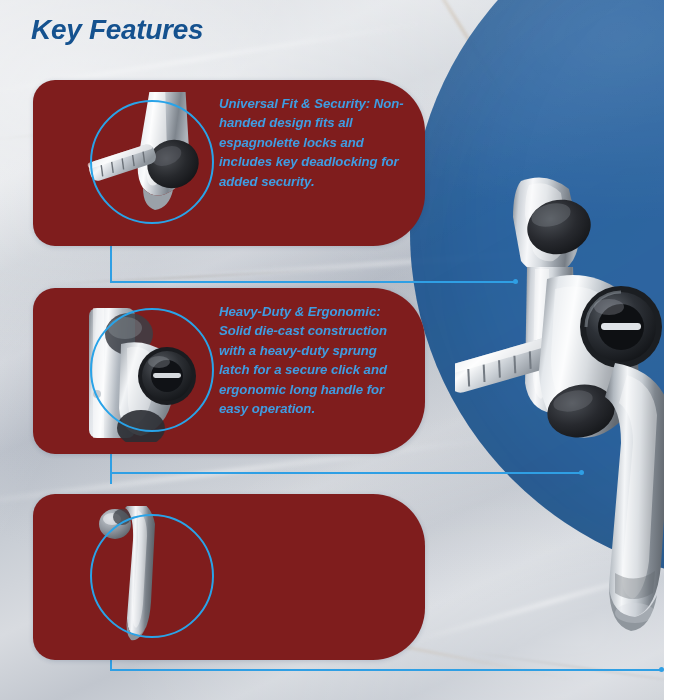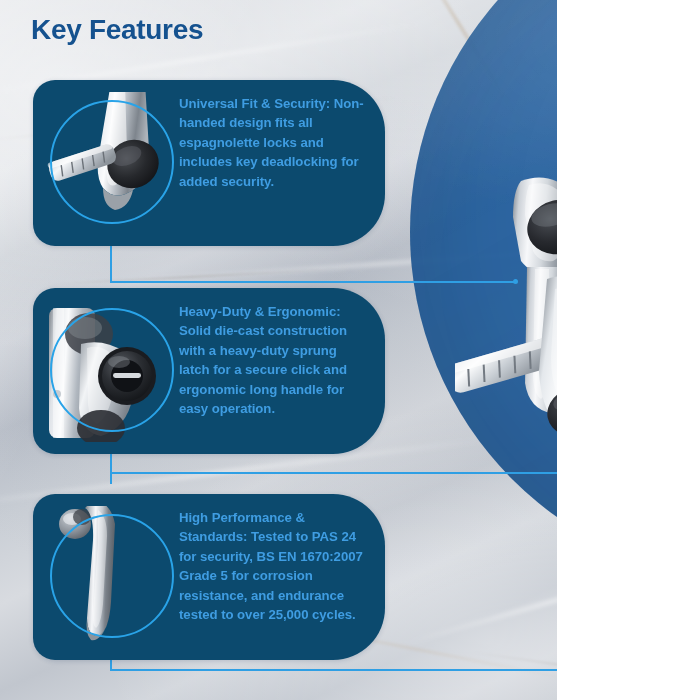--- a/index.html
+++ b/index.html
@@ -6,24 +6,25 @@
     margin: 0;
     padding: 0;
     width: 700px;
     height: 700px;
     overflow: hidden;
     font-family: "Liberation Sans", sans-serif;
   }
 
   #stage {
     position: relative;
-    width: 557px;
+    width: 664px;
     height: 700px;
     overflow: hidden;
     background: #b9bfc7;
+    font-style: italic;
   }
 
   
   .marble-base {
     position: absolute;
     inset: 0;
     background:
       linear-gradient(118deg, rgba(255,255,255,0.55) 0%, rgba(255,255,255,0) 28%),
       linear-gradient(200deg, rgba(255,255,255,0.42) 8%, rgba(255,255,255,0) 40%),
       linear-gradient(155deg,
@@ -116,25 +117,26 @@
     height: 5px;
     border-radius: 50%;
     background: #2f9fe4;
   }
 
   
   .card {
     position: absolute;
     left: 33px;
     width: 352px;
-    background: #0c4a6e;
+    background: #7f1d1d;
     border-radius: 22px 48px 48px 22px;
     display: flex;
     align-items: flex-start;
     box-shadow: 0 1px 5px rgba(20,50,90,0.18);
+    padding-left: 40px;
   }
   .card.c1 { top: 80px;  height: 166px; border-radius: 22px 52px 52px 22px; }
   .card.c2 { top: 288px; height: 166px; border-radius: 22px 52px 52px 22px; justify-content: space-between; }
   .card.c3 { top: 494px; height: 166px; border-radius: 22px 52px 52px 22px; }
 
   .thumb-wrap {
     position: relative;
     width: 136px;
     height: 142px;
     flex: 0 0 136px;
@@ -364,21 +366,20 @@
             <ellipse cx="41" cy="11" rx="9" ry="8" fill="#3e4248" opacity="0.75"></ellipse>
 
             <path d="M52 -6 Q70 -4 74 18 L70 96 Q68 124 58 130 Q46 130 46 112 L52 34 Q53 8 44 2 Z" fill="url(#t3lev)"></path>
             <path d="M57 4 Q66 10 66 30 L62 98 Q60 118 55 122 Q51 120 52 106 L57 36 Z" fill="#ffffff" opacity="0.42"></path>
             <path d="M46 112 Q46 130 58 130 Q64 126 67 116 Q60 136 50 134 Q44 128 46 112 Z" fill="#8d949b"></path>
           </g>
         </svg>
       </div>
       <div class="thumb-ring"></div>
     </div>
-    <div class="card-text">High Performance &amp; Standards: Tested to PAS 24 for security, BS EN 1670:2007 Grade 5 for corrosion resistance, and endurance tested to over 25,000 cycles.</div>
   </div>
 
   <div class="hero-art">
     <svg viewBox="0 0 245 460" width="245" height="460">
       <defs>
         <linearGradient id="hBase" x1="0" y1="0" x2="1" y2="0.12">
           <stop offset="0%" stop-color="#7e858d"></stop>
           <stop offset="12%" stop-color="#cdd2d8"></stop>
           <stop offset="30%" stop-color="#f7f8fa"></stop>
           <stop offset="52%" stop-color="#d3d8dd"></stop>

